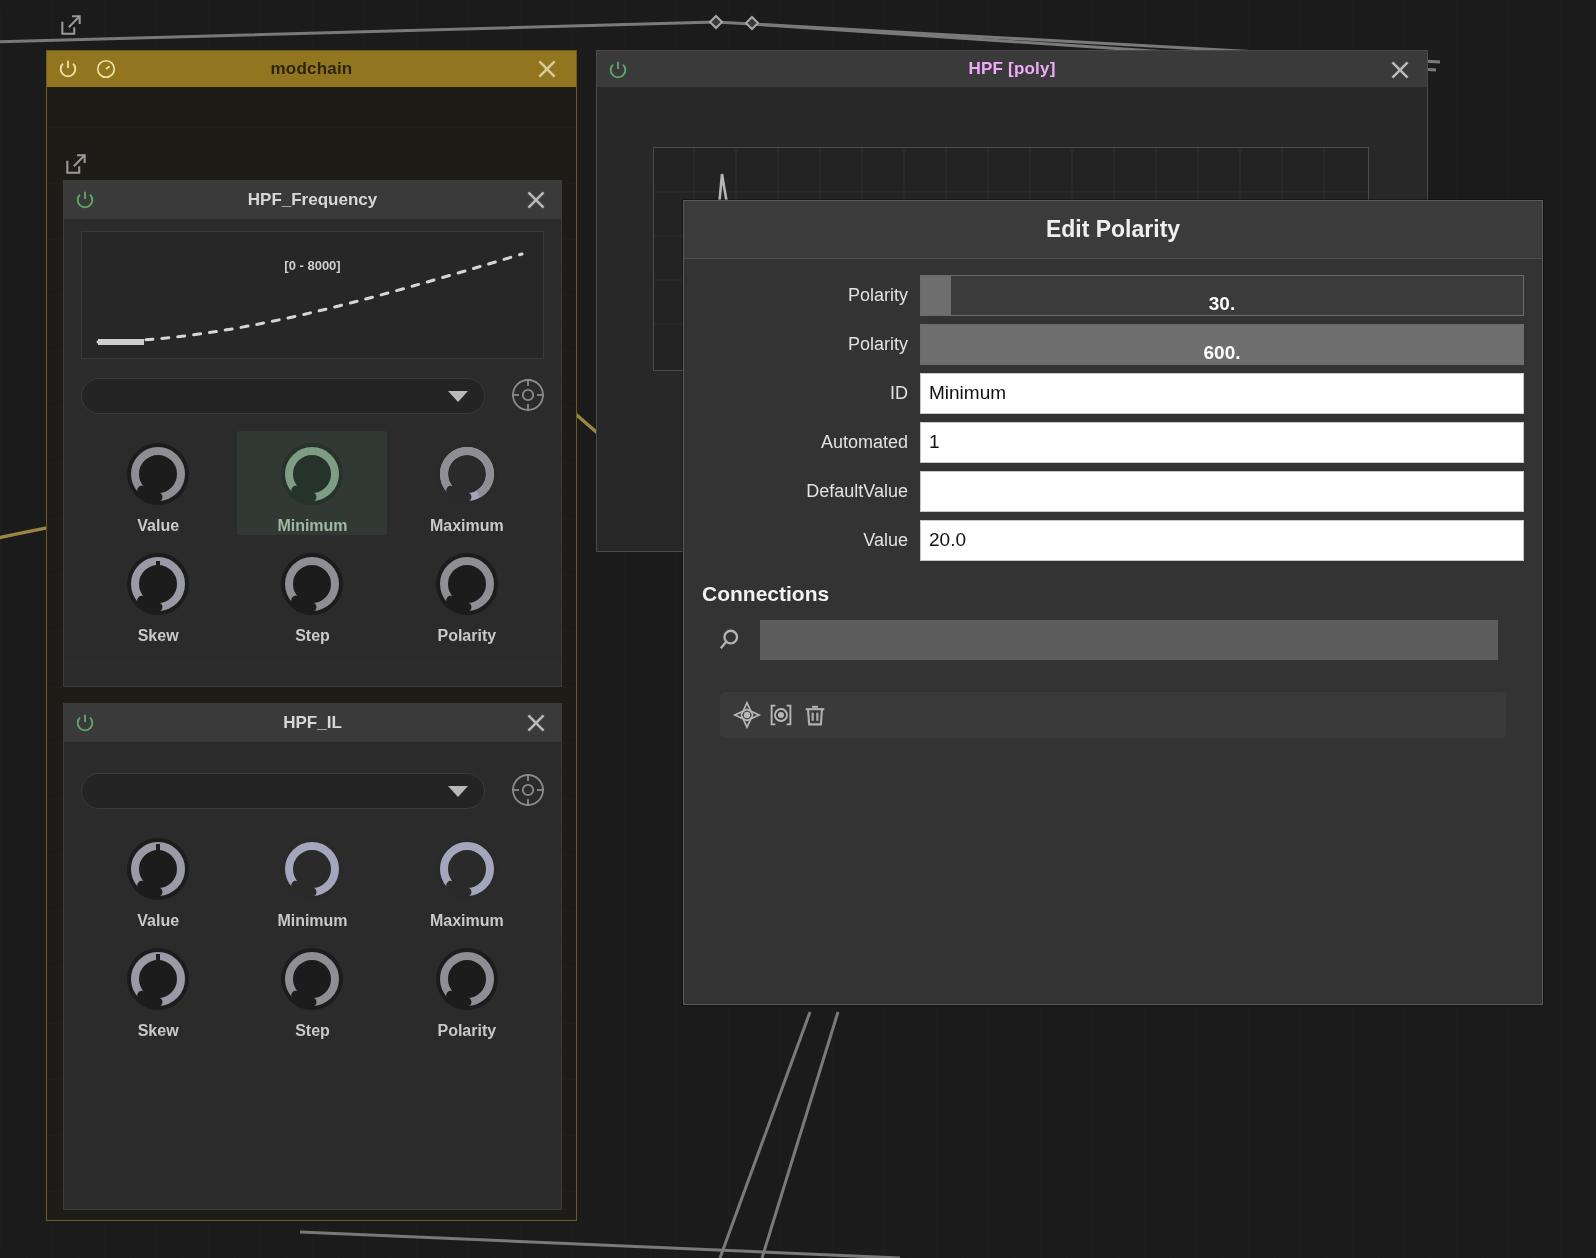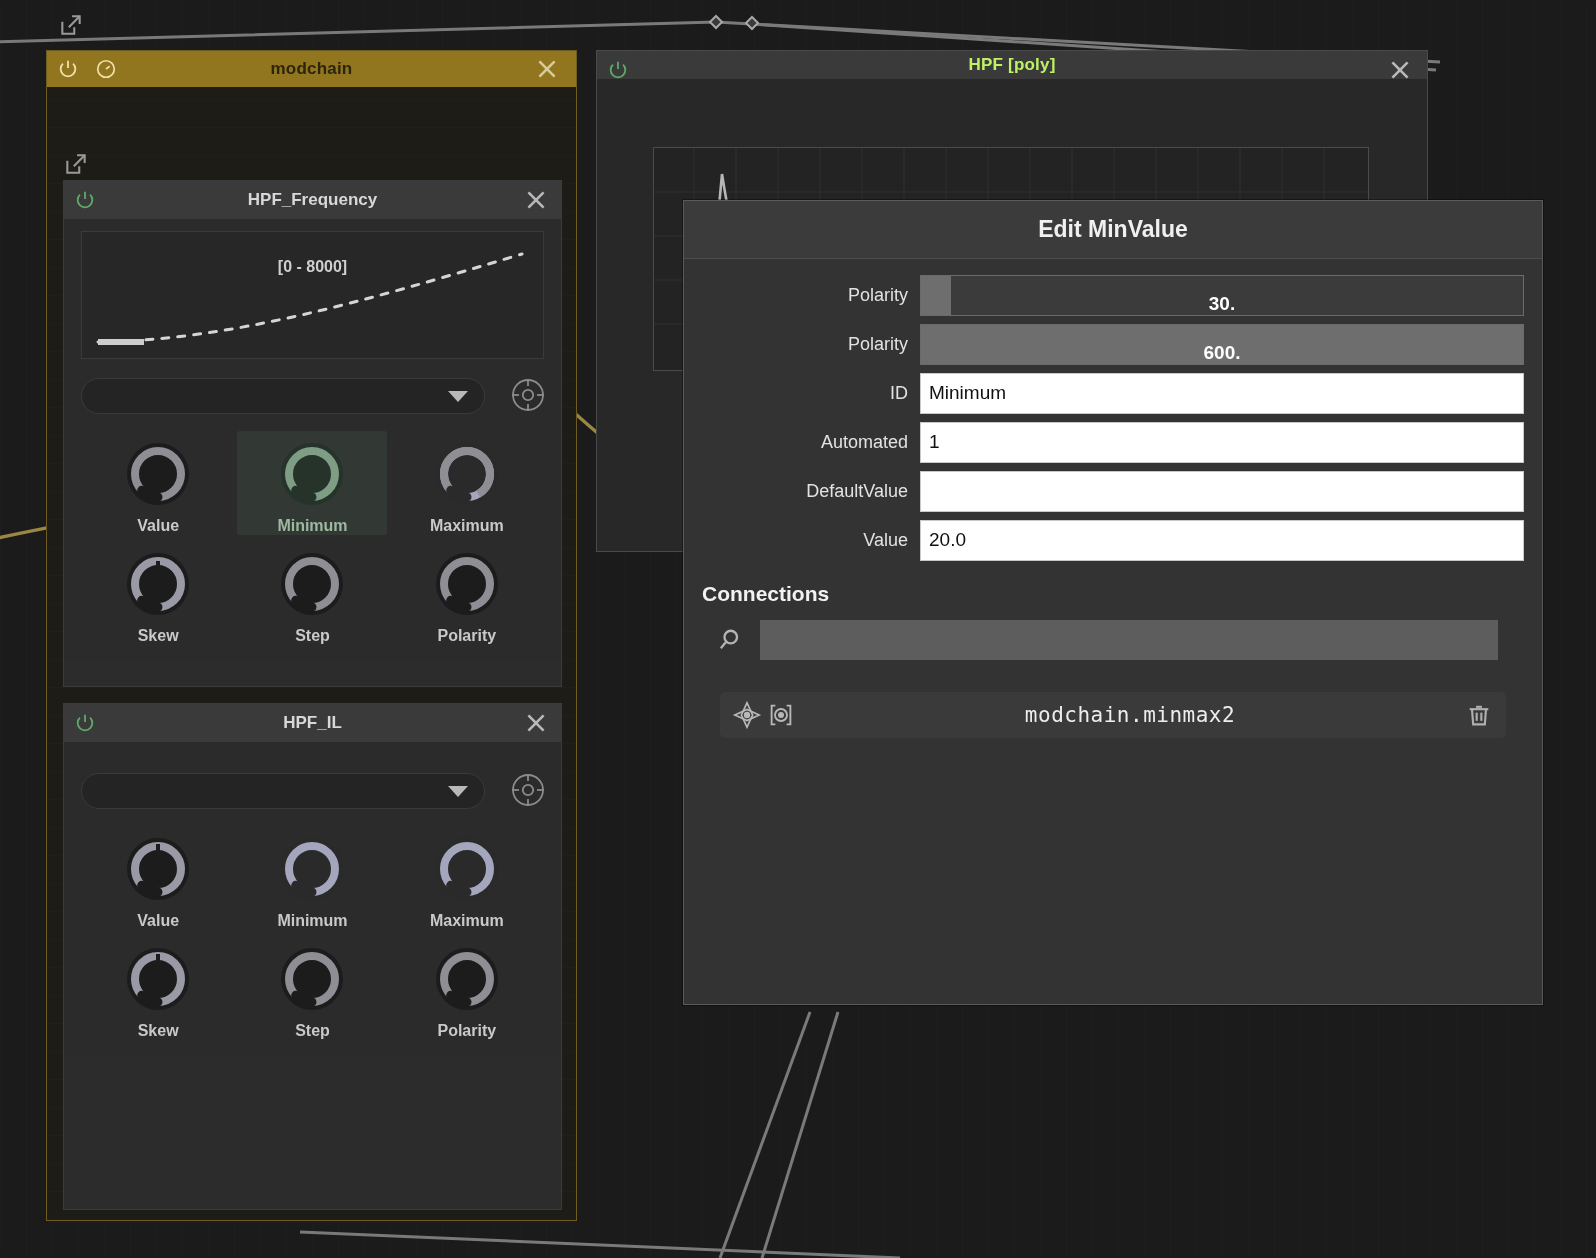--- a/index.html
+++ b/index.html
@@ -75,21 +75,21 @@
   .curvebox {
     position: relative;
     height: 128px;
     background: #272727;
     border: 1px solid #3a3a3a;
     overflow: hidden;
   }
   .curvebox .rangelabel {
     position:absolute; left:0; right:0;
     text-align:center;
-    color:#cfcfcf; font-size:16px; font-weight:bold;
+    color:#cfcfcf; font-size:13px; font-weight:bold;
   }
   .curvebox svg { position:absolute; left:0; top:0; }
 
   .combo-row { position:relative; height: 42px; margin-top: 16px; }
   .combo {
     position:absolute; left:0; top:3px; width: 404px; height: 36px;
     background: #242424; border: 1px solid #3a3a3a; border-radius: 18px;
     cursor: pointer;
   }
   .combo .caret {
@@ -105,21 +105,21 @@
   .knobcell.sel { background: rgba(96,140,104,0.14); border-radius:3px; }
   .knoblabel { font-size: 16px; font-weight: bold; color:#c9c9c9; margin-top: 2px; }
   .knobcell.sel .knoblabel { color:#9eb9a2; }
 
   
   #hpfpoly {
     left: 596px; top: 50px; width: 832px; height: 502px;
     background: #282828;
     border: 1px solid #4a4a4a;
   }
-  #hpfpoly .panel-title { background: #3a3a3a; color:#bef264; height: 28px; }
+  #hpfpoly .panel-title { background: #3a3a3a; color:#f0abfc; height: 36px; }
   #hpfpoly .pbody { position:absolute; left:0; top:38px; right:0; bottom:0; background:#282828; }
   #scope {
     position:absolute; left:56px; top:58px; width:716px; height:224px;
     background:#232323; border:1px solid #4b4b4b; overflow:hidden;
   }
 
   
   #dialog {
     position:absolute; left: 683px; top: 200px; width: 860px; height: 805px;
     background: #333333;
@@ -491,21 +491,21 @@
               <path d="M0 132 H716"></path>
               <path d="M0 176 H716"></path>
           </g>
           <path d="M 30,210 C 46,200 58,140 68,26 C 78,90 92,150 120,182 C 170,205 300,210 716,212" stroke="#b6b6b6" stroke-width="2.6" fill="none"></path>
         </svg>
       </div>
     </div>
   </div>
 
   <div id="dialog">
-    <div class="dtitle">Edit MinValue</div>
+    <div class="dtitle">Edit Polarity</div>
     <div class="dbody">
 
       <div class="frow">
         <div class="flabel">Polarity</div>
         <div class="fctl">
           <div class="slider">
             <div class="fill" style="width:5%;"></div>
             <div class="sval">30.</div>
           </div>
         </div>
@@ -571,21 +571,20 @@
             </svg>
           </span>
           <span class="icobtn">
             <svg width="30" height="30" viewBox="0 0 32 32" fill="none" stroke="#b8b8b8" stroke-width="2">
               <path d="M10 6 L6 6 L6 26 L10 26"></path>
                 <path d="M22 6 L26 6 L26 26 L22 26"></path>
               <circle cx="16" cy="16" r="6.4"></circle>
                 <circle cx="16" cy="16" r="3.2" fill="#b8b8b8" stroke="none"></circle>
             </svg>
           </span>
-          <span class="cname">modchain.minmax2</span>
           <span class="icobtn">
             <svg width="28" height="28" viewBox="0 0 24 24" fill="none" stroke="#b0b0b0" stroke-width="1.8">
               <path d="M4 7 L20 7"></path>
                 <path d="M9.5 5 L14.5 5"></path>
               <path d="M6 7 L7 20 L17 20 L18 7"></path>
               <path d="M10 10 L10 17"></path>
                 <path d="M14 10 L14 17"></path>
             </svg>
           </span>
         </div>

